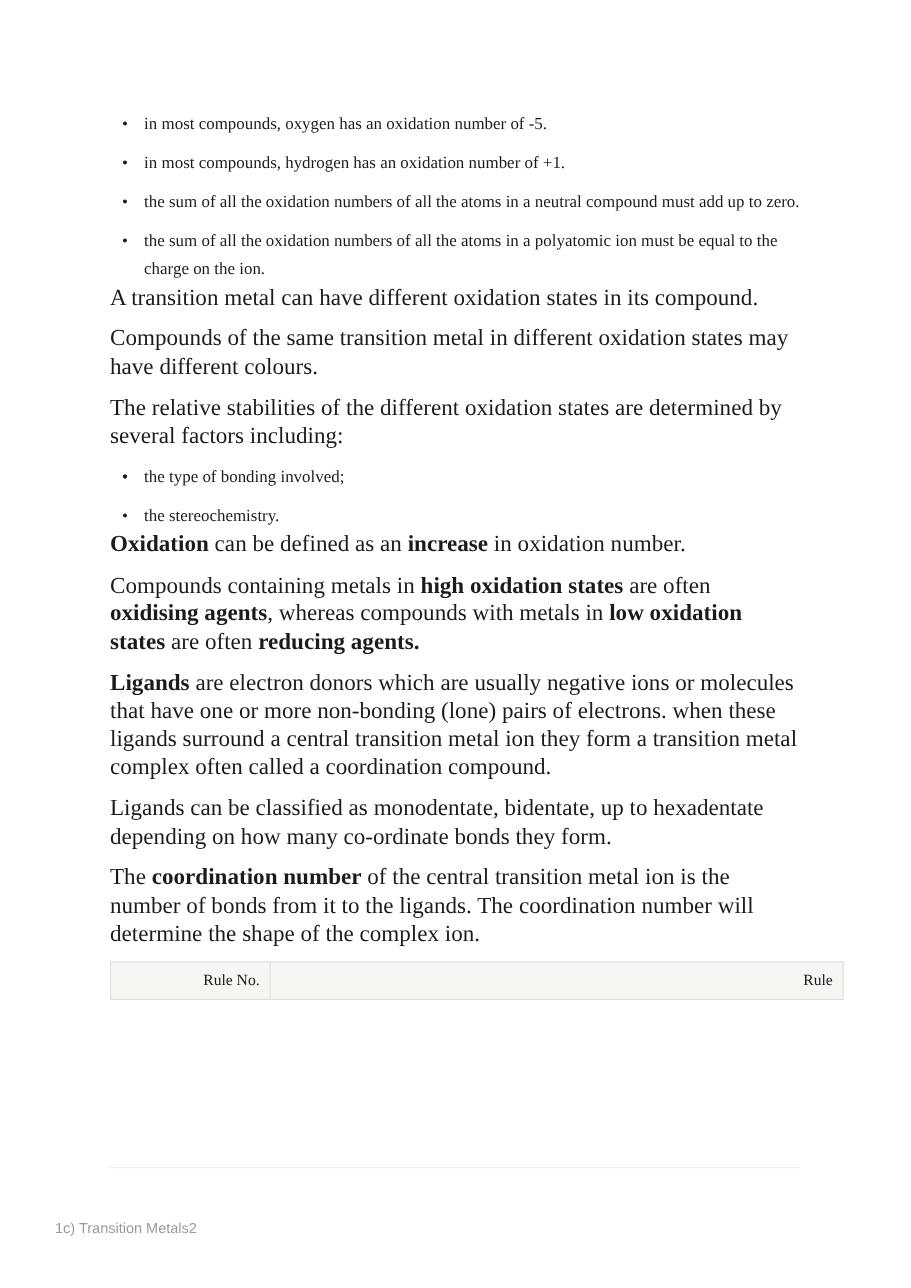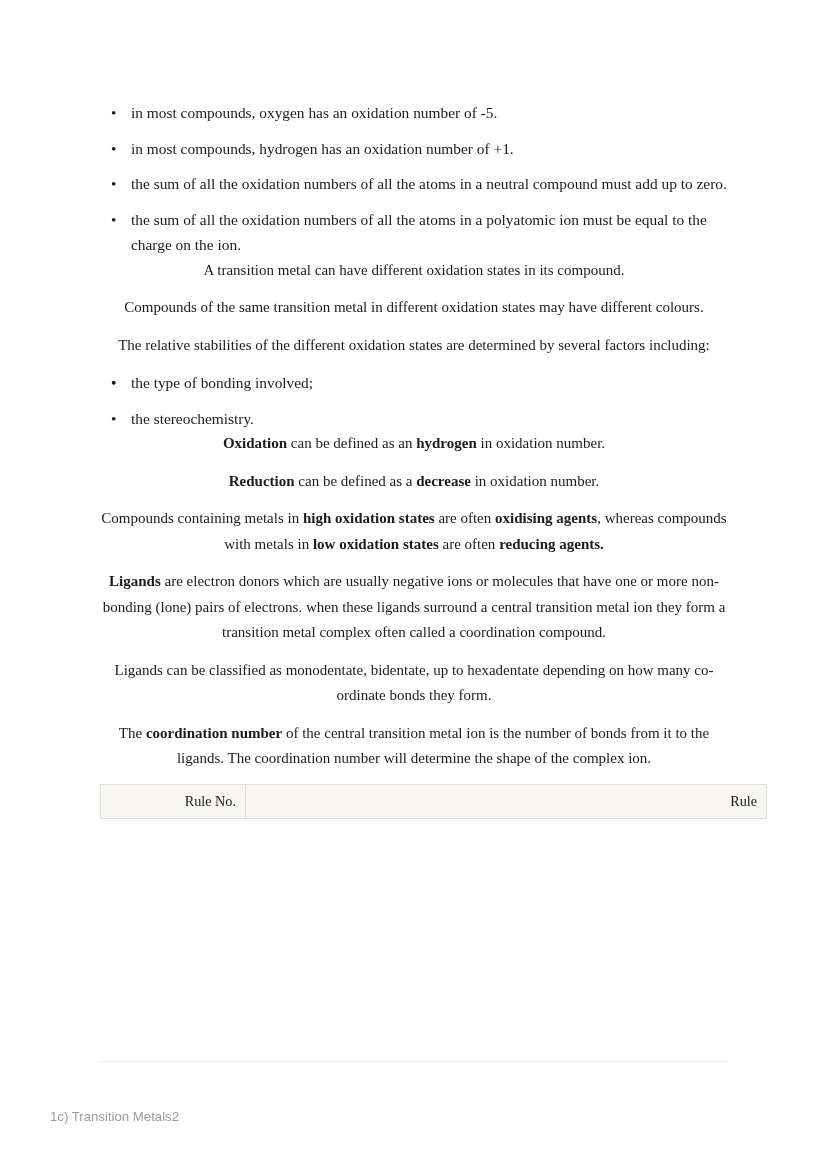--- a/index.html
+++ b/index.html
@@ -54,23 +54,23 @@
     font-size: 15.4px;
     line-height: 25.5px;
   }
 
   .list-block-1 { margin-bottom: 14px; }
   .list-block-2 { margin-top: 13px; margin-bottom: 13px; }
 
   
   p.para {
     margin: 0 0 12px 0;
-    font-size: 15px;
+    font-size: 21px;
     line-height: 25.5px;
-    text-align: center;
+    text-align: left;
   }
   p.para:last-child { margin-bottom: 0; }
   p.para b { font-weight: bold; }
 
   .tight { margin-bottom: 11px; }
 
   
   h2.heading-main {
     margin: 20px 0 11px 0;
     font-size: 19.5px;
@@ -171,26 +171,23 @@
         <span class="dot">•</span>
         <span>the type of bonding involved;</span>
       </li>
       <li>
         <span class="dot">•</span>
         <span>the stereochemistry.</span>
       </li>
     </ul>
 
     <p class="para">
-      <b>Oxidation</b><span> can be defined as an </span><b>hydrogen</b><span> in oxidation number.</span>
-    </p>
-
-    <p class="para">
-      <b>Reduction</b><span> can be defined as a </span><b>decrease</b><span> in oxidation number.</span>
-    </p>
+      <b>Oxidation</b><span> can be defined as an </span><b>increase</b><span> in oxidation number.</span>
+    </p>
+
 
     <p class="para">
       <span>Compounds  containing metals in </span><b>high oxidation states</b><span> are often </span><b>oxidising agents</b><span>, whereas compounds with metals in </span><b>low oxidation states</b><span> are often </span><b>reducing agents.</b>
     </p>
 
 
     <p class="para">
       <b>Ligands</b><span> are electron donors which are usually negative ions or molecules that have one or more non-bonding (lone) pairs of electrons. when these ligands surround a central transition metal ion they form a transition metal complex often called a coordination compound.</span>
     </p>
 

